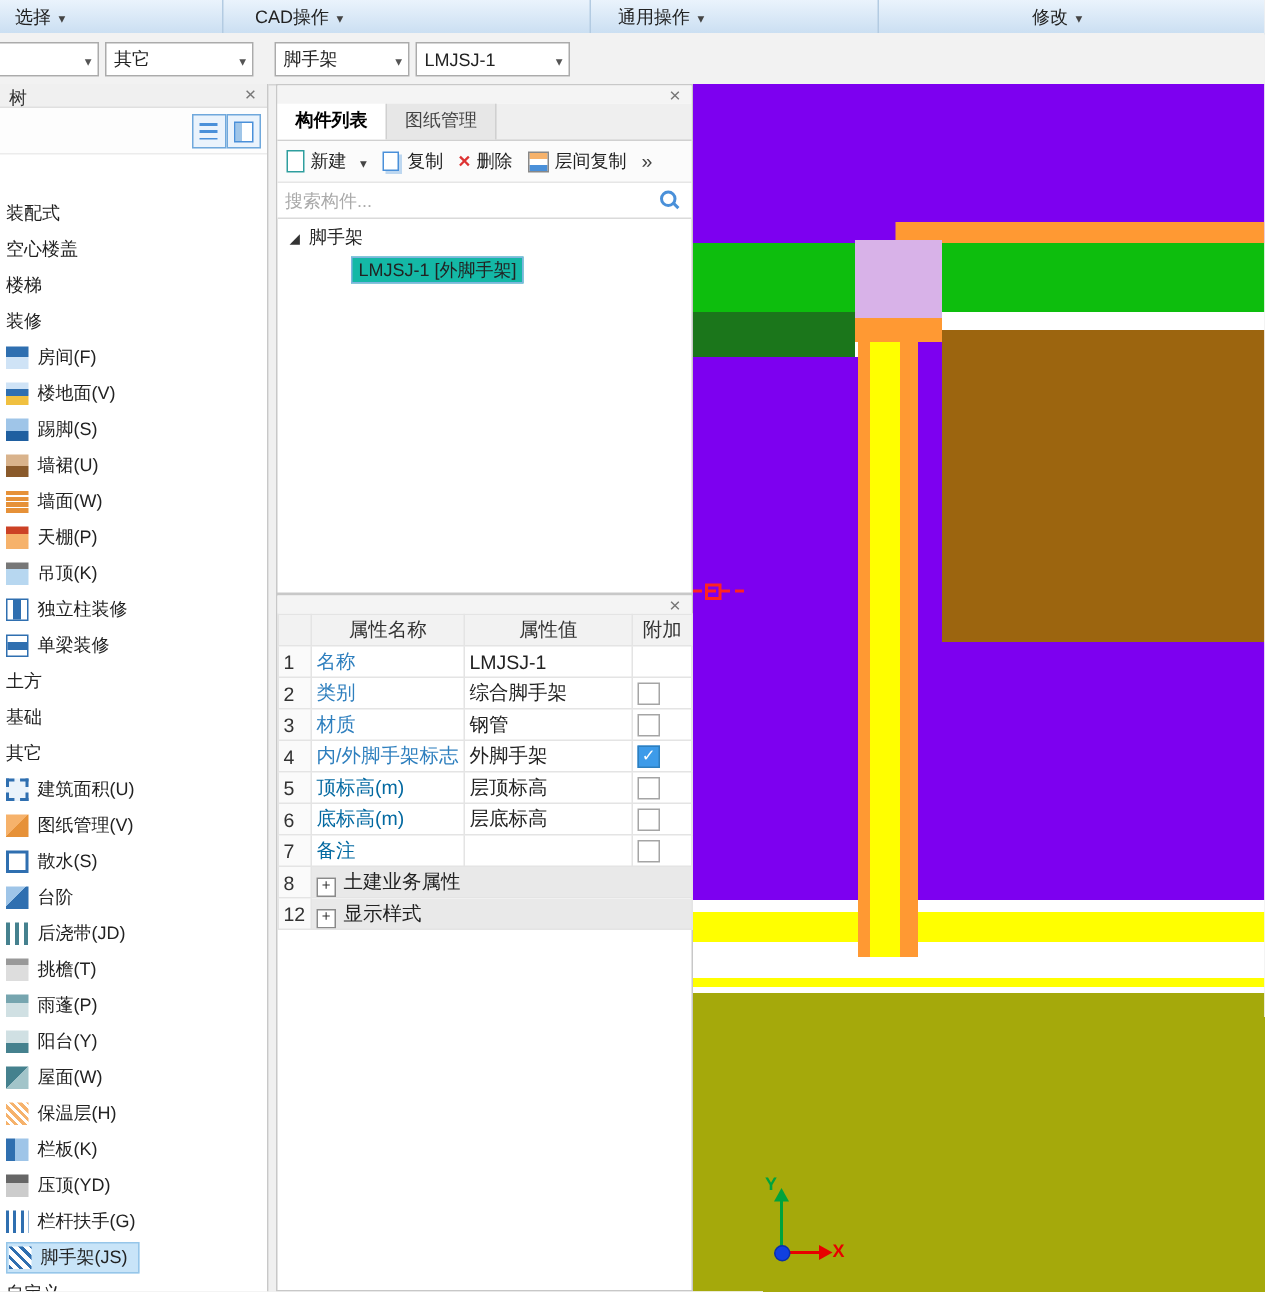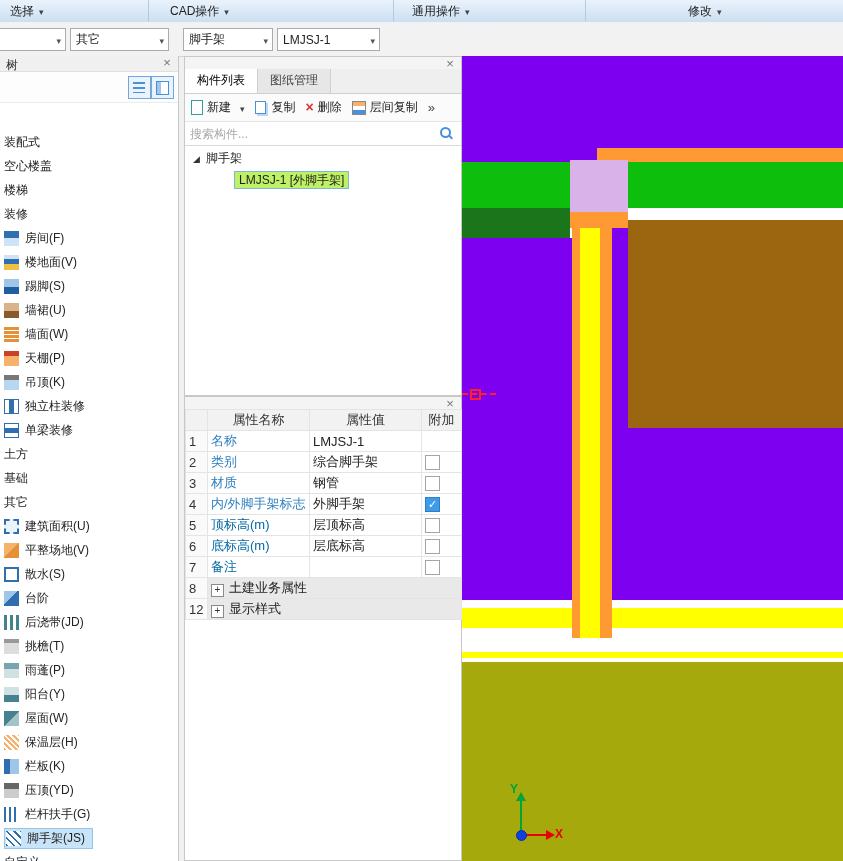--- a/index.html
+++ b/index.html
@@ -65,40 +65,40 @@
   [data-name="coping-icon"]{background:linear-gradient(180deg,#666 40%,#CCC 40%)}
   [data-name="railing-icon"]{background:repeating-linear-gradient(90deg,#2F6FB0 0 2px,#FFF 2px 5px)}
   [data-name="scaffold-icon"]{background:repeating-linear-gradient(45deg,#2F6FB0 0 2px,#FFF 2px 5px)}
 
   
   .mid-top{position:absolute;left:184px;top:56px;width:278px;height:340px;background:#FFF;border:1px solid #C8C8C8;box-sizing:border-box}
   .mid-bot{position:absolute;left:184px;top:396px;width:278px;height:465px;background:#FFF;border:1px solid #C8C8C8;box-sizing:border-box}
   .pxrow{height:12px;background:#F4F4F4;position:relative}
   .tabs{height:24px;background:#EFEFEF;border-bottom:1px solid #D0D0D0;display:flex}
   .tab{padding:0 12px;line-height:23px;color:#444;background:#E7E7E7;border-right:1px solid #D0D0D0;white-space:nowrap;cursor:default}
-  .tab.active{background:#FFF;color:#000;font-weight:normal}
+  .tab.active{background:#FFF;color:#000;font-weight:bold}
   .ctoolbar{height:27px;display:flex;align-items:center;padding:0 3px;gap:4px;background:#FBFBFB;border-bottom:1px solid #E6E6E6}
   .tbtn{display:flex;align-items:center;gap:4px;padding:2px 3px;white-space:nowrap;cursor:default}
   .ic-newdoc{width:10px;height:13px;background:#FFF;border:1px solid #2E9E9E;display:inline-block}
   .ic-copy{width:9px;height:11px;background:#FFF;border:1px solid #4A90D9;box-shadow:2px 2px 0 0 #BDD7F0;display:inline-block;margin-right:2px}
   .ic-del::before{content:"×";color:#D33;font-weight:bold;font-size:14px;line-height:13px}
   .ic-layercopy{width:12px;height:12px;border:1px solid #888;display:inline-block;
     background:linear-gradient(180deg,#F6B26B 0 33%,#FFF 33% 66%,#4A90D9 66%)}
   .more::before{content:"»";color:#444;font-size:13px}
   .searchrow{height:23px;border-bottom:1px solid #DADADA;position:relative;background:#FFF}
   .searchrow input{position:absolute;left:3px;top:2px;width:240px;height:18px;border:0;outline:0;font-size:12px;
     font-family:inherit;color:#333}
   .searchrow input::placeholder{color:#A9A9A9}
   .mag{position:absolute;right:10px;top:5px;width:7px;height:7px;border:2px solid #4A90D9;border-radius:50%}
   .mag::after{content:"";position:absolute;width:5px;height:2px;background:#4A90D9;right:-4px;bottom:-2px;transform:rotate(45deg)}
   .ctree{position:relative}
   .ctree-group{height:24px;line-height:24px;padding-left:8px;white-space:nowrap;cursor:default}
   .texp::before{content:"◢";font-size:9px;color:#333;margin-right:6px}
   .ctree-item{height:22px;line-height:20px;padding-left:49px;white-space:nowrap;cursor:default}
-  .ctree-item .selbg{background:#bef264;border:1px solid #7FB4DF;padding:1px 4px}
+  .ctree-item .selbg{background:#14b8a6;border:1px solid #7FB4DF;padding:1px 4px}
 
   
   table.props{border-collapse:collapse;width:276px;table-layout:fixed}
   table.props th,table.props td{border:1px solid #E4E4E4;height:20px;padding:0 3px;font-weight:normal;
     white-space:nowrap;overflow:hidden;text-align:left;font-size:13px}
   table.props th{background:#F2F2F2;color:#333;text-align:center}
   col.c-no{width:22px}col.c-name{width:102px}col.c-val{width:112px}col.c-att{width:40px}
   td.num{background:#FAFAFA;text-align:center;color:#333;padding:0}
   td.pname{color:#0369a1}
   td.pname.blue{color:#2E7FBE}
@@ -238,21 +238,21 @@
       </div>
     <div class="nitem l0" data-name="nav-item-others">
         <span>其它</span>
       </div>
     <div class="nitem l1" data-name="nav-item-building-area">
         <span class="ti" data-name="building-area-icon"></span>
         <span>建筑面积(U)</span>
       </div>
     <div class="nitem l1" data-name="nav-item-site-grading">
         <span class="ti" data-name="site-grading-icon"></span>
-        <span>平整场地(V)</span>
+        <span>图纸管理(V)</span>
       </div>
     <div class="nitem l1" data-name="nav-item-apron">
         <span class="ti" data-name="apron-icon"></span>
         <span>散水(S)</span>
       </div>
     <div class="nitem l1" data-name="nav-item-steps">
         <span class="ti" data-name="steps-icon"></span>
         <span>台阶</span>
       </div>
     <div class="nitem l1" data-name="nav-item-post-cast-strip">

